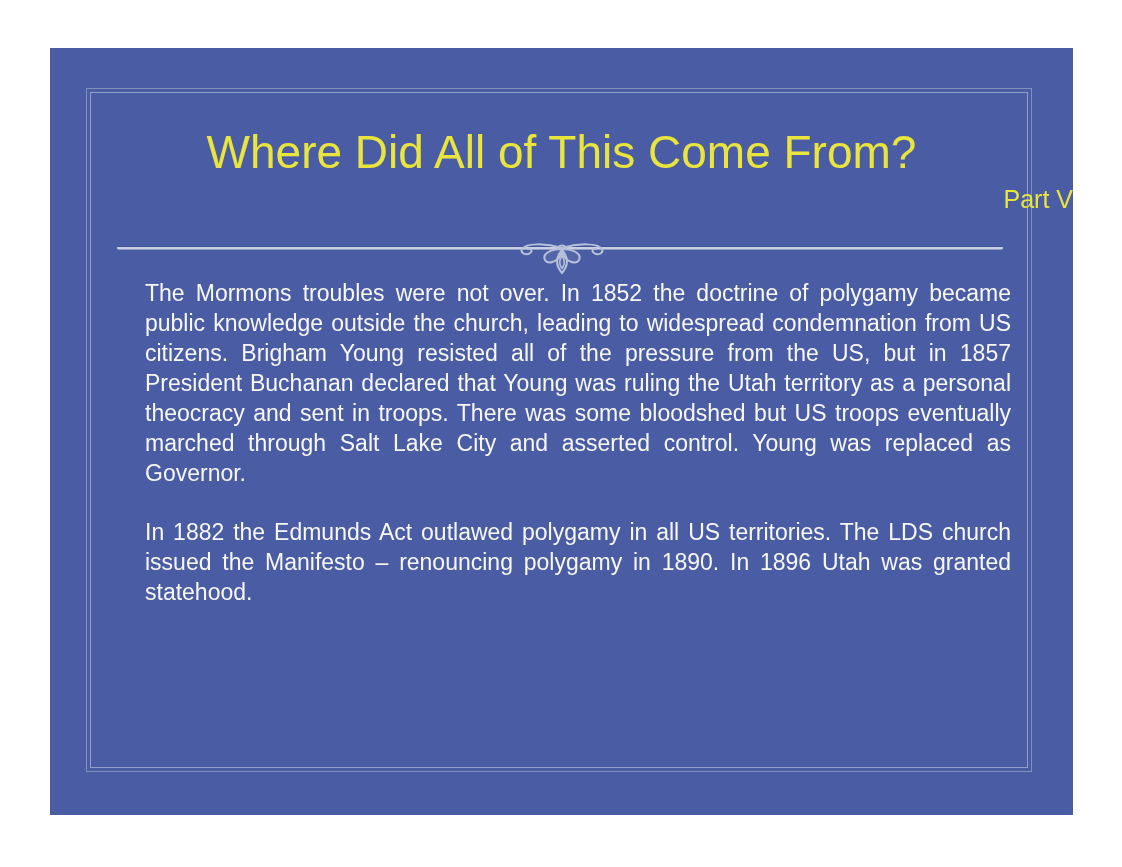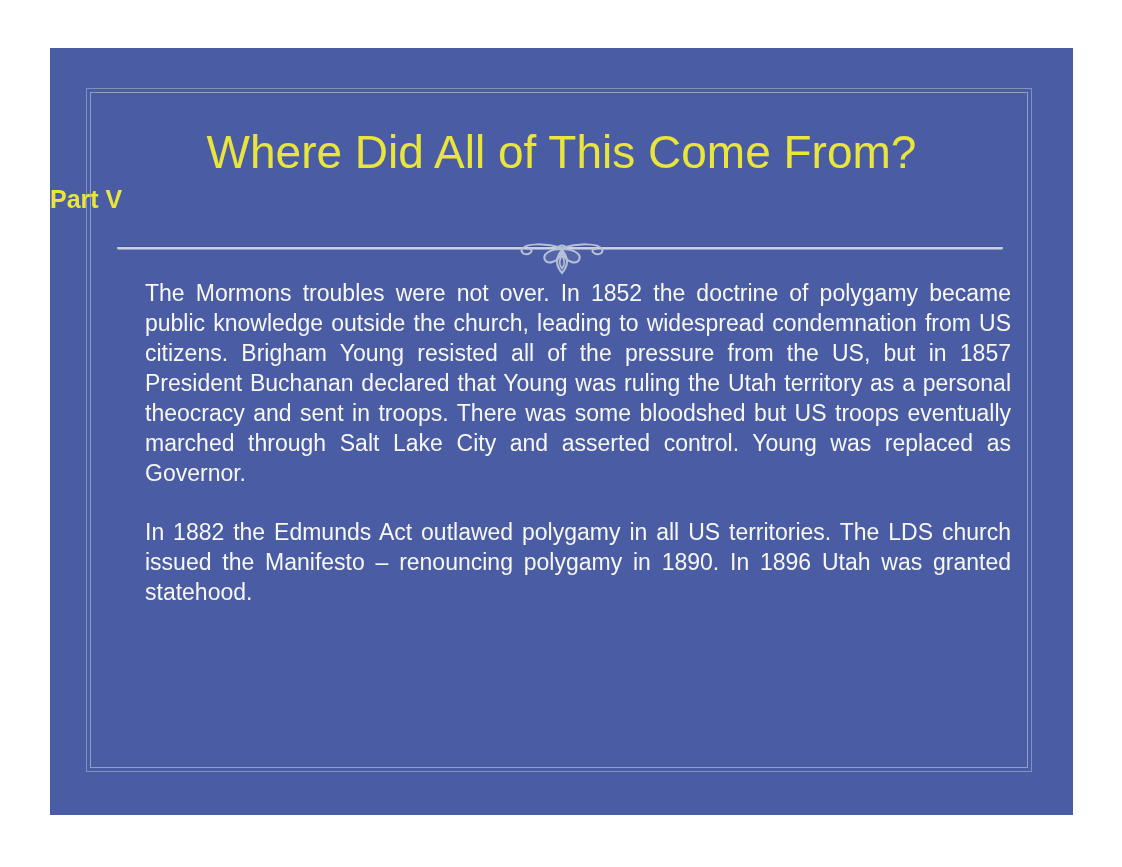--- a/index.html
+++ b/index.html
@@ -36,22 +36,22 @@
 
   .title{
     position:absolute;top:78px;left:0;right:0;
     text-align:center;
     font-size:46px;line-height:52px;font-weight:400;
     color:var(--title_text);
     letter-spacing:0px;
   }
   .subtitle{
     position:absolute;top:136px;left:0;right:0;
-    text-align:left;
-    font-size:25px;line-height:30px;font-weight:700;
+    text-align:right;
+    font-size:25px;line-height:30px;font-weight:400;
     color:var(--title_text);
   }
 
   .divider{
     position:absolute;top:198px;left:67px;width:886px;height:4px;
     background:linear-gradient(to bottom,
       var(--divider_shadow) 0 22%,
       var(--divider_highlight) 38% 62%,
       #8f9cc4 80% 100%);
     border-radius:2px;

